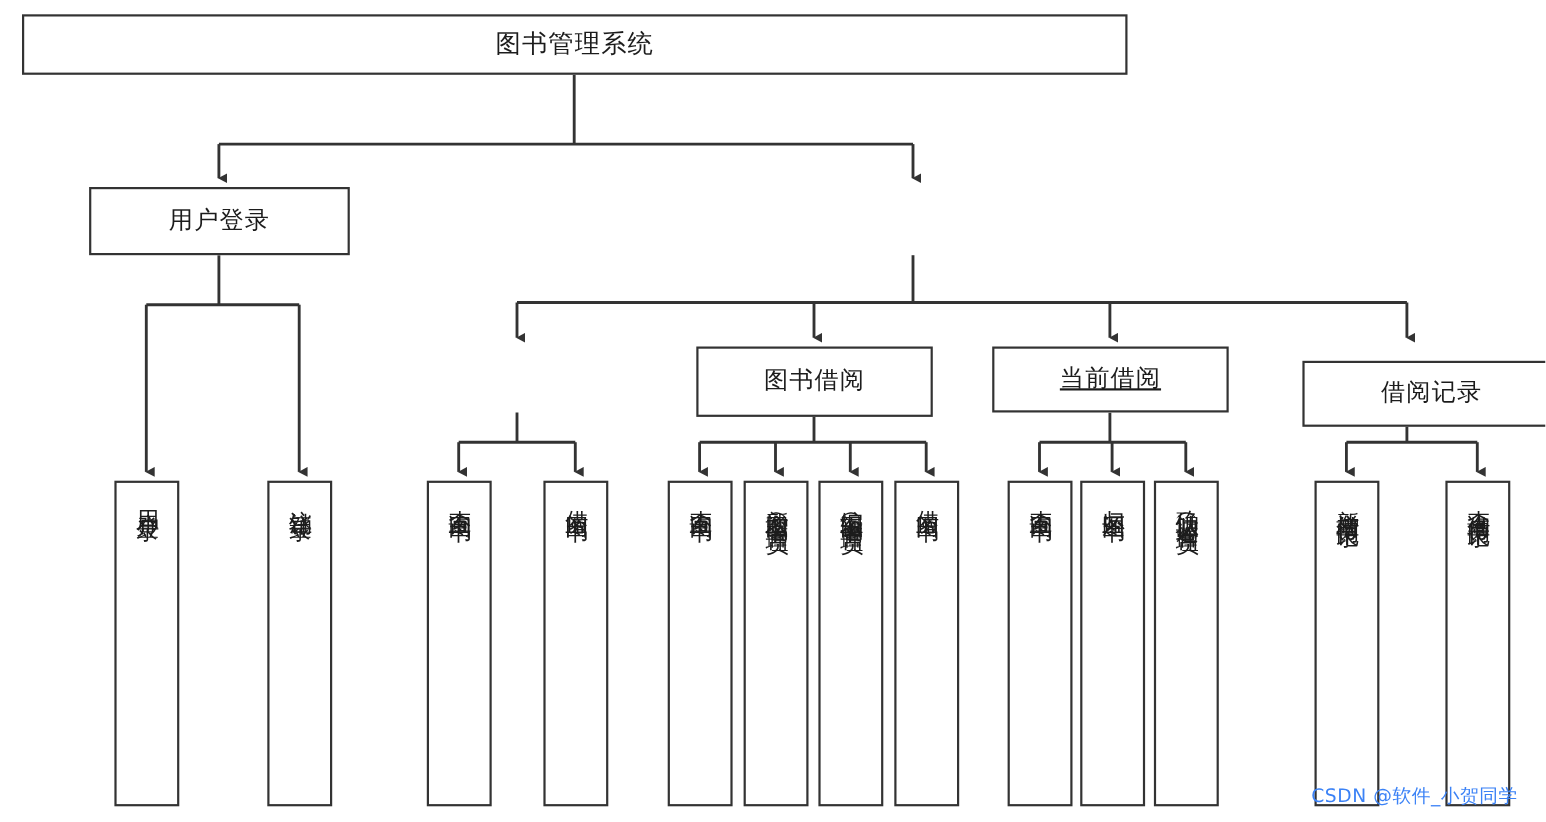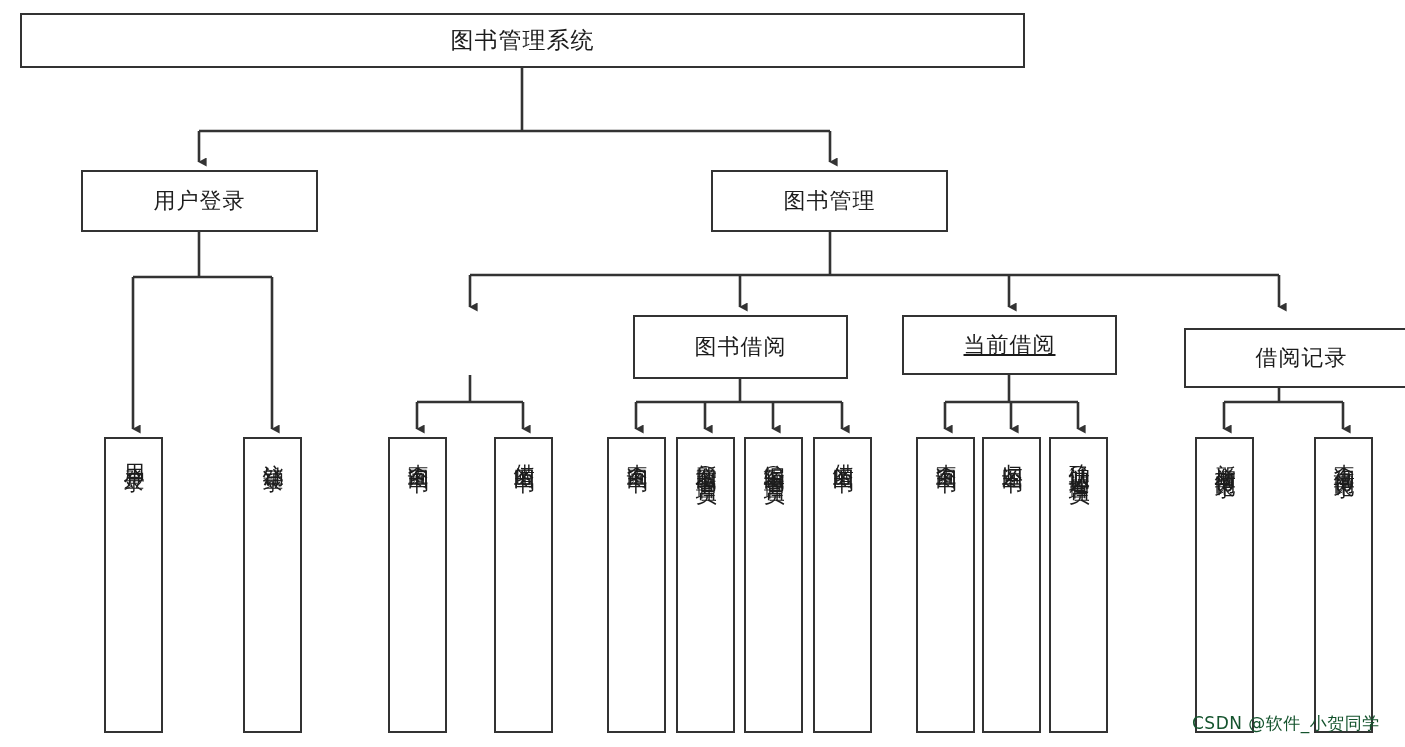--- a/index.html
+++ b/index.html
@@ -56,21 +56,21 @@
     letter-spacing: 3px;
     white-space: normal;
     max-height: 100%;
   }
   .node.root .label { font-size: 23px; }
   .watermark {
     position: absolute;
     left: 1192px;
     top: 712px;
     font-size: 17px;
-    color: #14532d;
+    color: #3b82f6;
     letter-spacing: 0.5px;
     z-index: 5;
     white-space: nowrap;
   }
 </style>
 </head>
 <body>
 
 <div id="canvas">
 
@@ -124,23 +124,20 @@
     </g>
   </svg>
 
   <div class="node root" style="left:20px; top:13px; width:1005px; height:55px;">
     <span class="label">图书管理系统</span>
   </div>
 
   <div class="node" style="left:81px; top:170px; width:237px; height:62px;">
     <span class="label">用户登录</span>
   </div>
-  <div class="node" style="left:711px; top:170px; width:237px; height:62px;">
-    <span class="label">图书管理</span>
-  </div>
 
   <div class="node" style="left:633px; top:315px; width:215px; height:64px;">
     <span class="label">图书借阅</span>
   </div>
   <div class="node" style="left:902px; top:315px; width:215px; height:60px;text-decoration:underline;">
     <span class="label">当前借阅</span>
   </div>
   <div class="node" style="left:1172px; top:328px; width:235px; height:60px;margin-left:12px;">
     <span class="label">借阅记录</span>
   </div>

